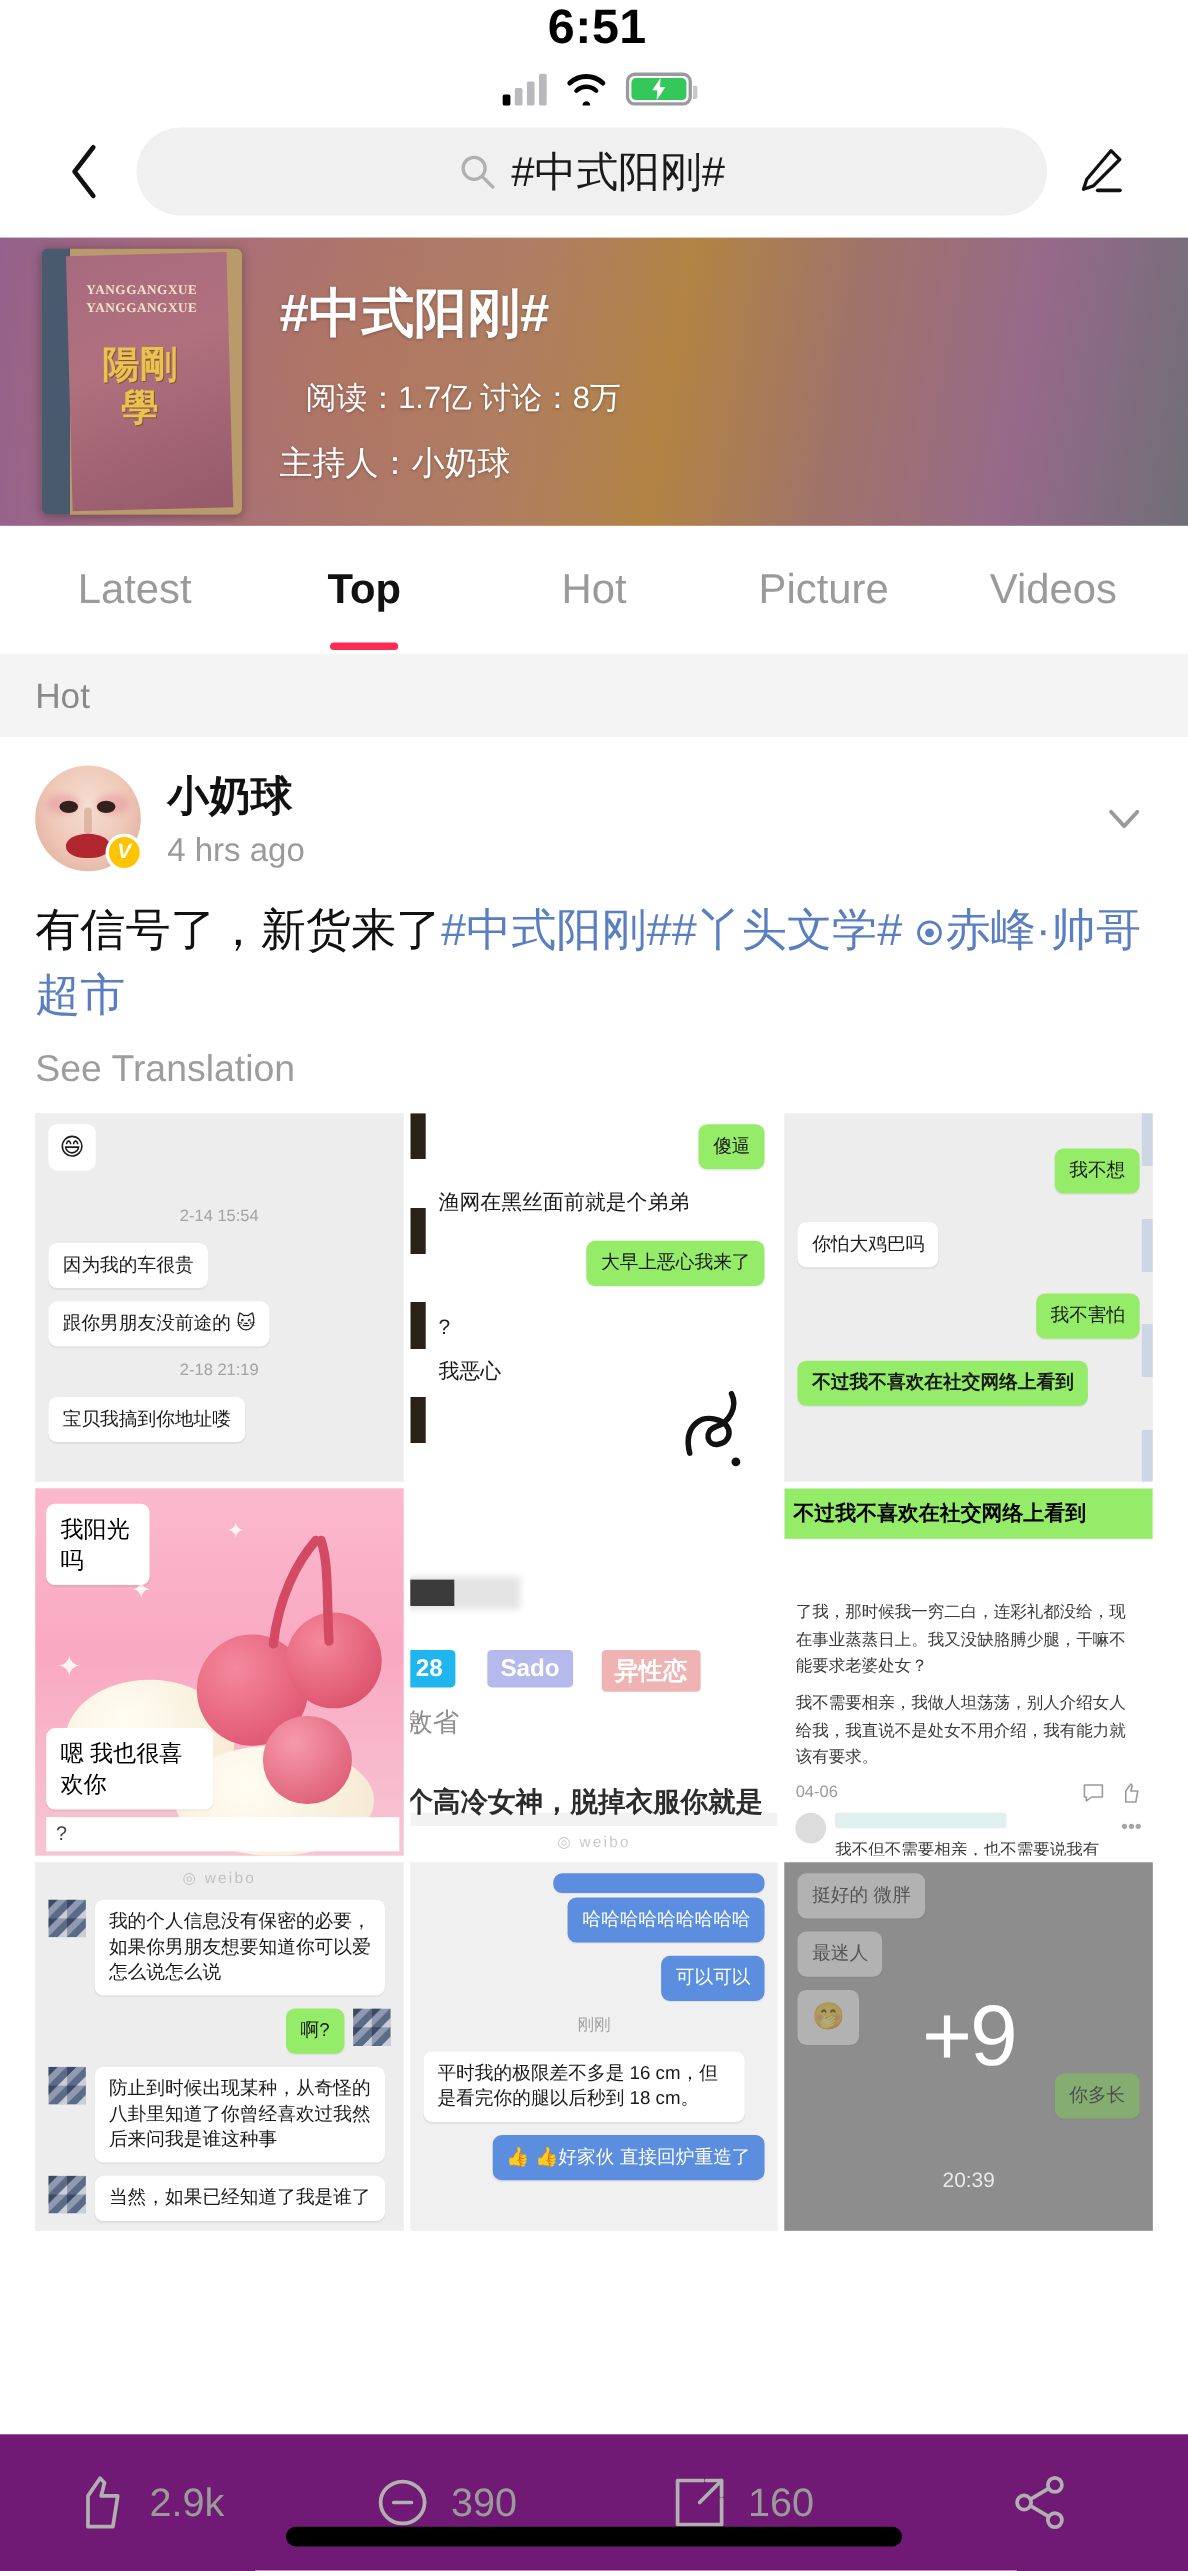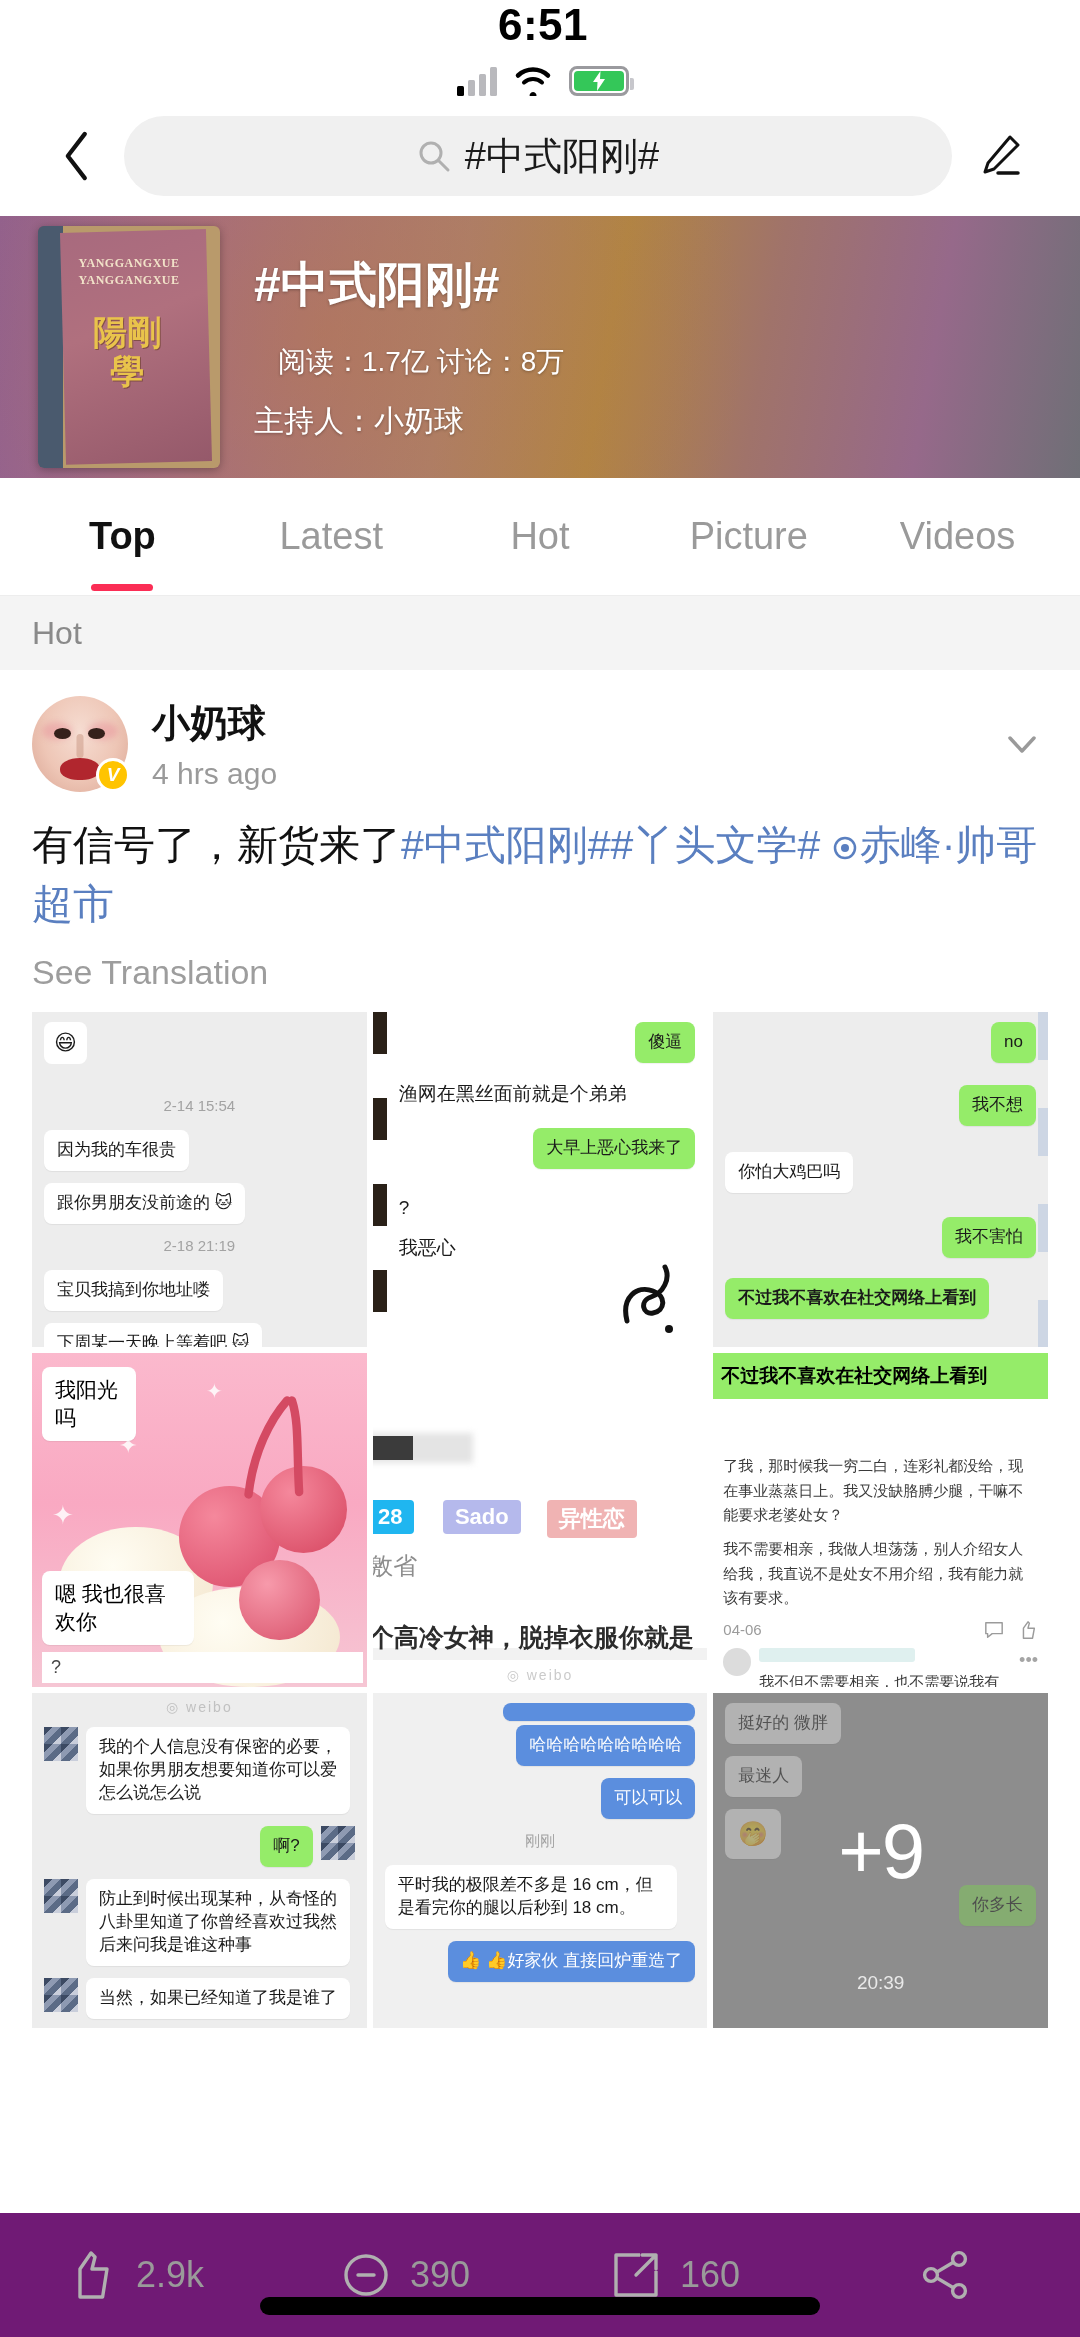--- a/index.html
+++ b/index.html
@@ -248,22 +248,22 @@
     <div class="bk-zh">陽剛學</div>
   </div>
   <div class="b-info">
     <div class="b-title">#中式阳刚#</div>
     <div class="b-stats">阅读：1.7亿  讨论：8万</div>
     <div class="b-host">主持人：小奶球</div>
   </div>
 </div>
 
 <div class="tabs">
+  <div class="tab">Latest</div>
   <div class="tab active">Top</div>
-  <div class="tab">Latest</div>
   <div class="tab">Hot</div>
   <div class="tab">Picture</div>
   <div class="tab">Videos</div>
 </div>
 <div class="subbar">
   <span>Hot</span>
 </div>
 
 <div class="post">
 
@@ -310,23 +310,20 @@
         <div class="row">
             <span class="bub">因为我的车很贵</span>
           </div>
         <div class="row">
             <span class="bub">跟你男朋友没前途的 🐱</span>
           </div>
         <div class="ts">2-18 21:19</div>
         <div class="row">
             <span class="bub">宝贝我搞到你地址喽</span>
           </div>
-        <div class="row">
-            <span class="bub">下周某一天晚上等着吧 🐱</span>
-          </div>
       </div>
     </div>
 
     <div class="cell c2">
       <div class="strip"></div>
       <div class="chat" style="padding-left:26px">
         <div class="row r">
             <span class="bub green">傻逼</span>
           </div>
         <div class="row" style="margin-top:18px">
@@ -344,23 +341,20 @@
       </div>
       <svg class="doodle" viewBox="0 0 92 92">
         <path d="M18 72 C12 48 28 36 44 42 C58 47 56 62 44 64 C34 66 30 52 42 48 C54 44 62 30 56 18" stroke="#111" stroke-width="5" fill="none" stroke-linecap="round"></path>
         <circle cx="60" cy="80" r="4" fill="#111"></circle>
       </svg>
     </div>
 
     <div class="cell c3">
       <div class="thumbstrip"></div>
       <div class="chat">
-        <div class="row r">
-            <span class="bub green">no</span>
-          </div>
         <div class="row r" style="margin-top:22px">
             <span class="bub green">我不想</span>
           </div>
         <div class="row" style="margin-top:26px">
             <span class="bub">你怕大鸡巴吗</span>
           </div>
         <div class="row r" style="margin-top:24px">
             <span class="bub green">我不害怕</span>
           </div>
         <div class="row" style="margin-top:20px">

